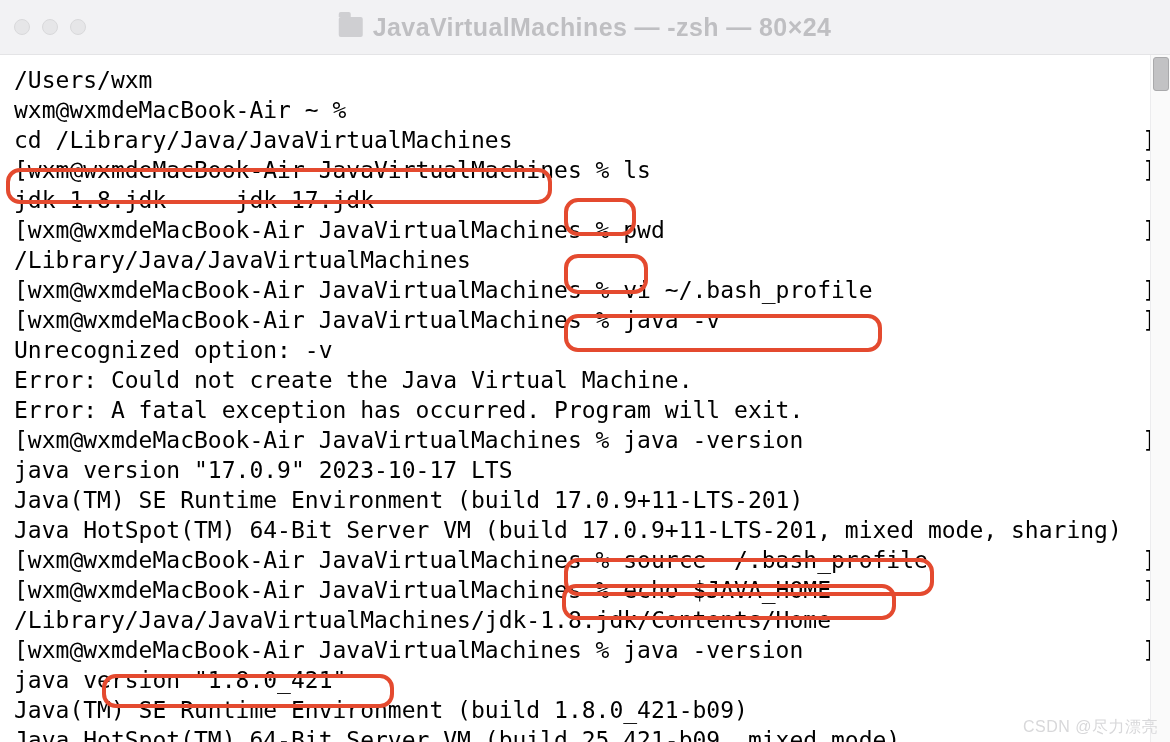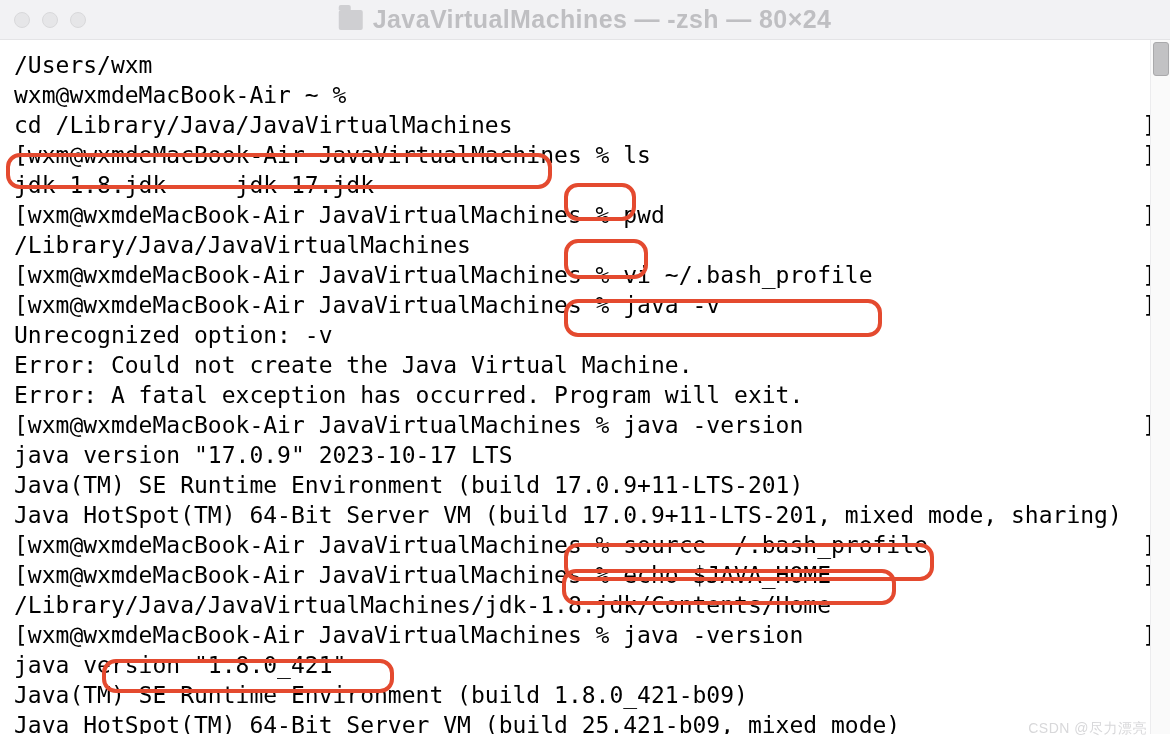--- a/index.html
+++ b/index.html
@@ -1,19 +1,19 @@
 <!DOCTYPE html>
 <html><head>
   <meta charset="utf-8">
   <style>
     * { margin:0; padding:0; box-sizing:border-box; }
     body { width:1170px; height:742px; background:#fff;
            font-family:"SF Mono","Menlo","Consolas",monospace;
            font-size:23px; overflow:hidden; position:relative; }
-    .titlebar { height:40px; background:#f2f2f4; border-bottom:1px solid #e4e4e6;
+    .titlebar { height:55px; background:#f2f2f4; border-bottom:1px solid #e4e4e6;
                 display:flex; align-items:center; padding:0 14px; position:relative;text-decoration:underline; }
     .traffic { display:flex; gap:12px; }
     .dot { width:16px; height:16px; border-radius:50%; background:#e6e6e8;
            border:1px solid #d9d9db; }
     .title-center { position:absolute; left:50%; transform:translateX(-50%);
                     display:flex; align-items:center; gap:10px;
                     color:#bfbfc2; font-weight:600;
                     font-family:-apple-system,"Helvetica Neue",Arial,sans-serif;
                     font-size:25px; letter-spacing:.4px; }
     .folder-icon { width:24px; height:20px; background:#cfcfd2; border-radius:2px; position:relative; }
@@ -24,23 +24,23 @@
                 line-height:30px; color:#000; white-space:pre; overflow:hidden; }
     .terminal .line { display:flex; }
     .terminal .line .txt { flex:0 0 auto; }
     .terminal .line .rb { flex:1 1 auto; text-align:right; color:#000; }
     .scrollbar-track { position:absolute; right:0; top:0; width:20px; height:100%;
                        background:#fafafa; border-left:1px solid #ececee; }
     .scrollbar-thumb { position:absolute; left:2px; top:2px; width:16px; height:34px;
                        background:#c2c2c4; border-radius:3px; border:1px solid #a9a9ab; }
     .hl { position:absolute; border:4px solid #e44a2f; border-radius:14px;
           pointer-events:none; }
-    .watermark { position:absolute; right:23px; bottom:4px; color:#d8d8da;
+    .watermark { position:absolute; right:12px; bottom:4px; color:#d8d8da;
                  font-family:-apple-system,"Helvetica Neue",Arial,sans-serif;
-                 font-size:14px; letter-spacing:.5px; }
+                 font-size:16px; letter-spacing:.5px; }
   </style>
 </head>
 <body>
 
 <div class="titlebar">
   <div class="traffic">
     <span class="dot"></span>
     <span class="dot"></span>
     <span class="dot"></span>
   </div>

